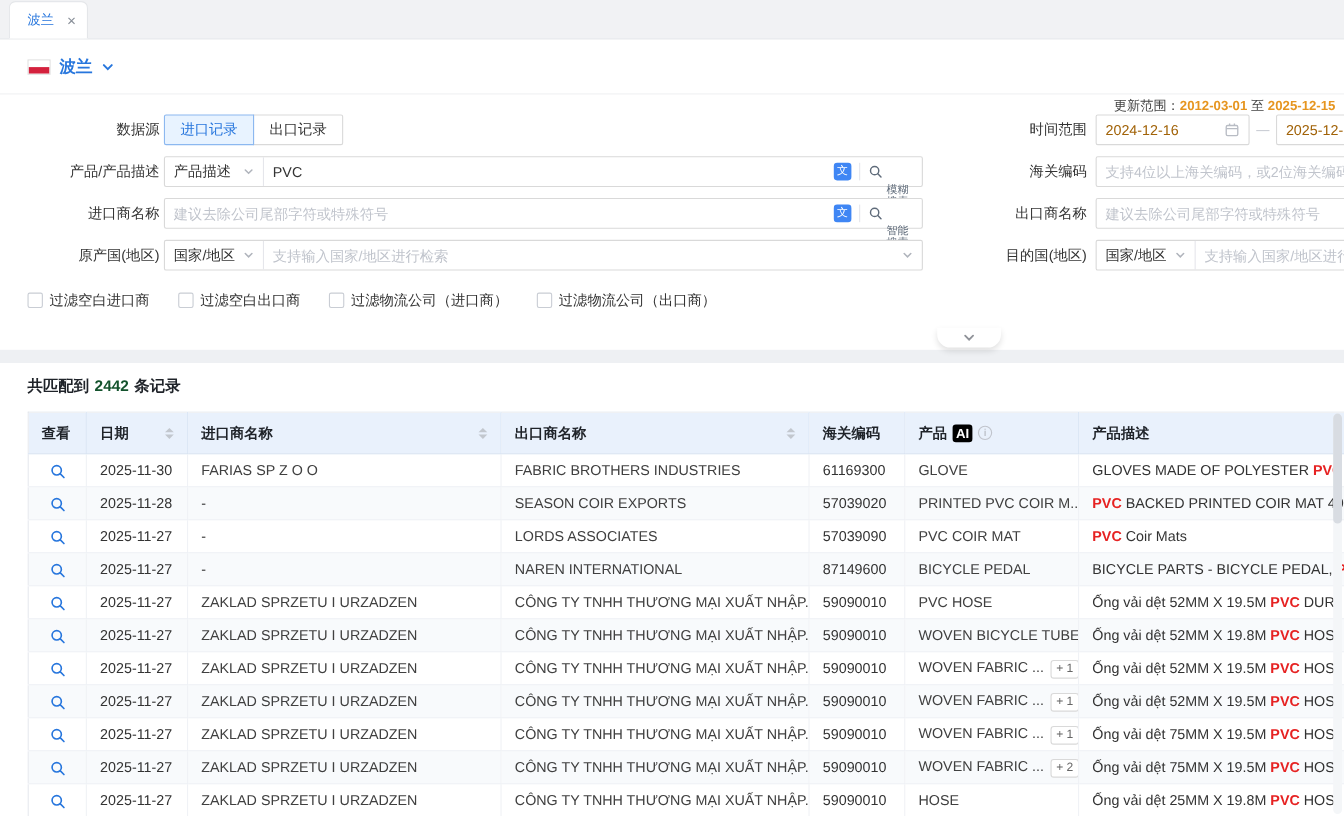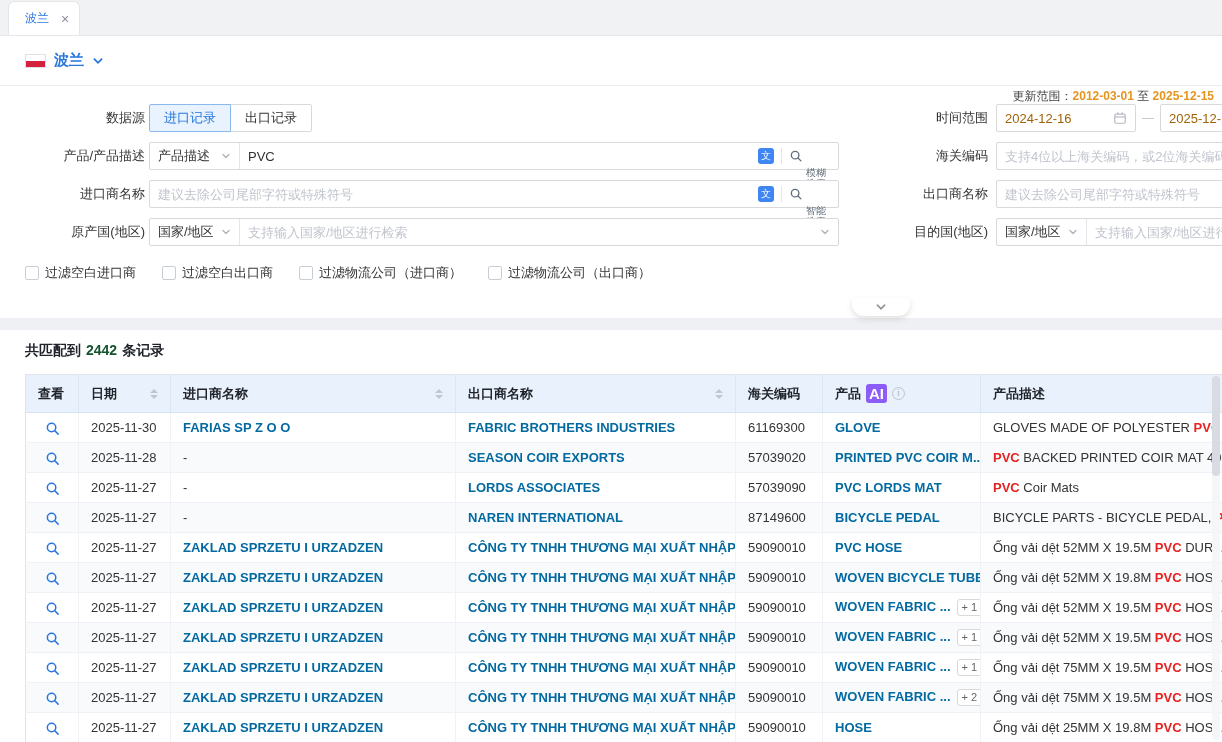--- a/index.html
+++ b/index.html
@@ -73,29 +73,29 @@
   tr:nth-child(even) td { background:#f8fafc; }
   .c-view  { width:53px; }
   .c-date  { width:92px; }
   .c-imp   { width:285px; }
   .c-exp   { width:280px; }
   .c-hs    { width:87px; }
   .c-prod  { width:158px; }
   .c-desc  { width:260px; }
   td.c-view { text-align:center; padding:0; }
   .view-btn { display:inline-flex; align-items:center; justify-content:center; cursor:pointer; vertical-align:middle; }
-  .link { color:#0369a1; cursor:pointer;font-weight:bold; }
+  .link { color:#404040; cursor:pointer; }
   .hl { color:#e62222; font-weight:bold; }
   .plus { display:inline-block; margin-left:6px; padding:0 4px; border:1px solid #d9d9d9; border-radius:3px; font-size:11px; color:#666; line-height:15px; background:#fff; cursor:pointer; }
   .th-flex { display:flex; align-items:center; justify-content:space-between; }
   .th-inline { display:flex; align-items:center; gap:5px; }
   .sort { display:inline-flex; flex-direction:column; gap:2px; margin-left:8px; cursor:pointer; }
   .caret-up { width:0; height:0; border-left:4px solid transparent; border-right:4px solid transparent; border-bottom:4px solid #c2c7ce; }
   .caret-down { width:0; height:0; border-left:4px solid transparent; border-right:4px solid transparent; border-top:4px solid #c2c7ce; }
-  .ai-badge { display:inline-block; background:#8b5cf6; color:#fff; font-size:15px; font-weight:bold; border-radius:3px; padding:2px 3px; line-height:1; }
+  .ai-badge { display:inline-block; background:#000000; color:#fff; font-size:12px; font-weight:bold; border-radius:3px; padding:2px 3px; line-height:1; }
   .info-icon { display:inline-block; width:13px; height:13px; border:1px solid #c0c4cc; border-radius:50%; color:#c0c4cc; font-size:9px; line-height:11px; text-align:center; font-style:normal; }
   .v-scrollbar { position:absolute; top:46px; right:2px; bottom:2px; width:8px; background:#f4f6f8; border-radius:4px; z-index:4; }
   .v-thumb { position:absolute; top:0; left:0; width:8px; height:100px; background:#d8dce2; border-radius:4px; cursor:pointer; }
 </style>
 </head>
 <body>
 
 <div class="screen">
 
   <div class="tabbar">
@@ -367,21 +367,21 @@
                     <circle cx="7" cy="7" r="4.5" fill="none" stroke="#2776dd" stroke-width="1.6"></circle>
                     <line x1="10.5" y1="10.5" x2="14" y2="14" stroke="#2776dd" stroke-width="1.6" stroke-linecap="round"></line>
                   </svg>
       </span>
     </td>
     <td class="c-date"><span>2025-11-27</span></td>
     <td class="c-imp"><span>-</span></td>
     <td class="c-exp"><span class="link">LORDS ASSOCIATES</span></td>
     <td class="c-hs"><span>57039090</span></td>
     <td class="c-prod">
-      <span class="link">PVC LORDS MAT</span>
+      <span class="link">PVC COIR MAT</span>
     </td>
     <td class="c-desc">
       <span><span></span><span class="hl">PVC</span><span> Coir Mats</span></span>
     </td>
   </tr>
             <tr>
     <td class="c-view">
       <span class="view-btn">
         <svg width="15" height="15" viewBox="0 0 16 16">
                     <circle cx="7" cy="7" r="4.5" fill="none" stroke="#2776dd" stroke-width="1.6"></circle>

